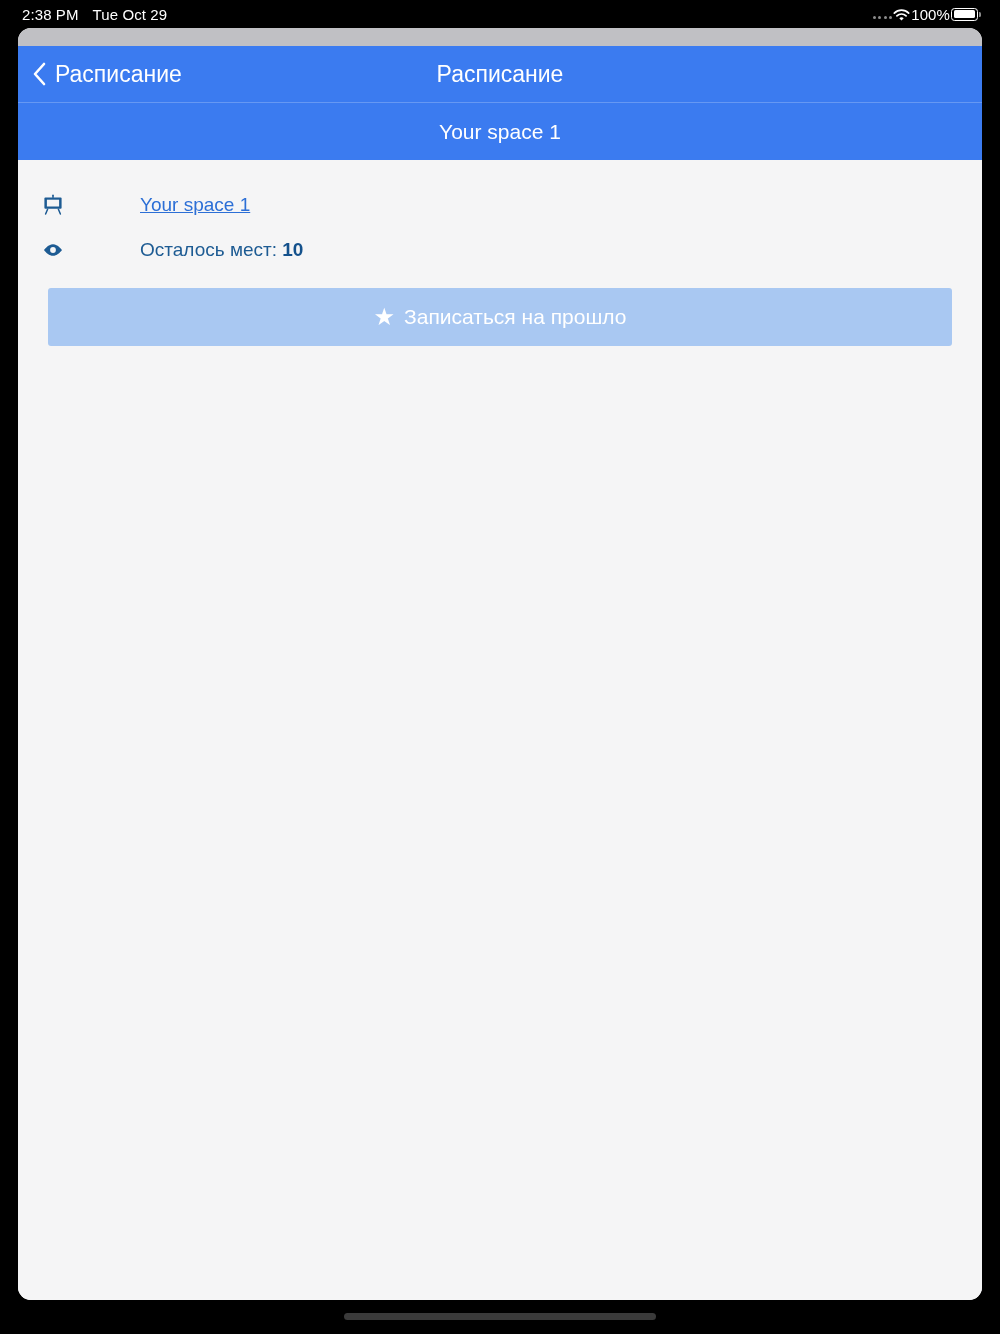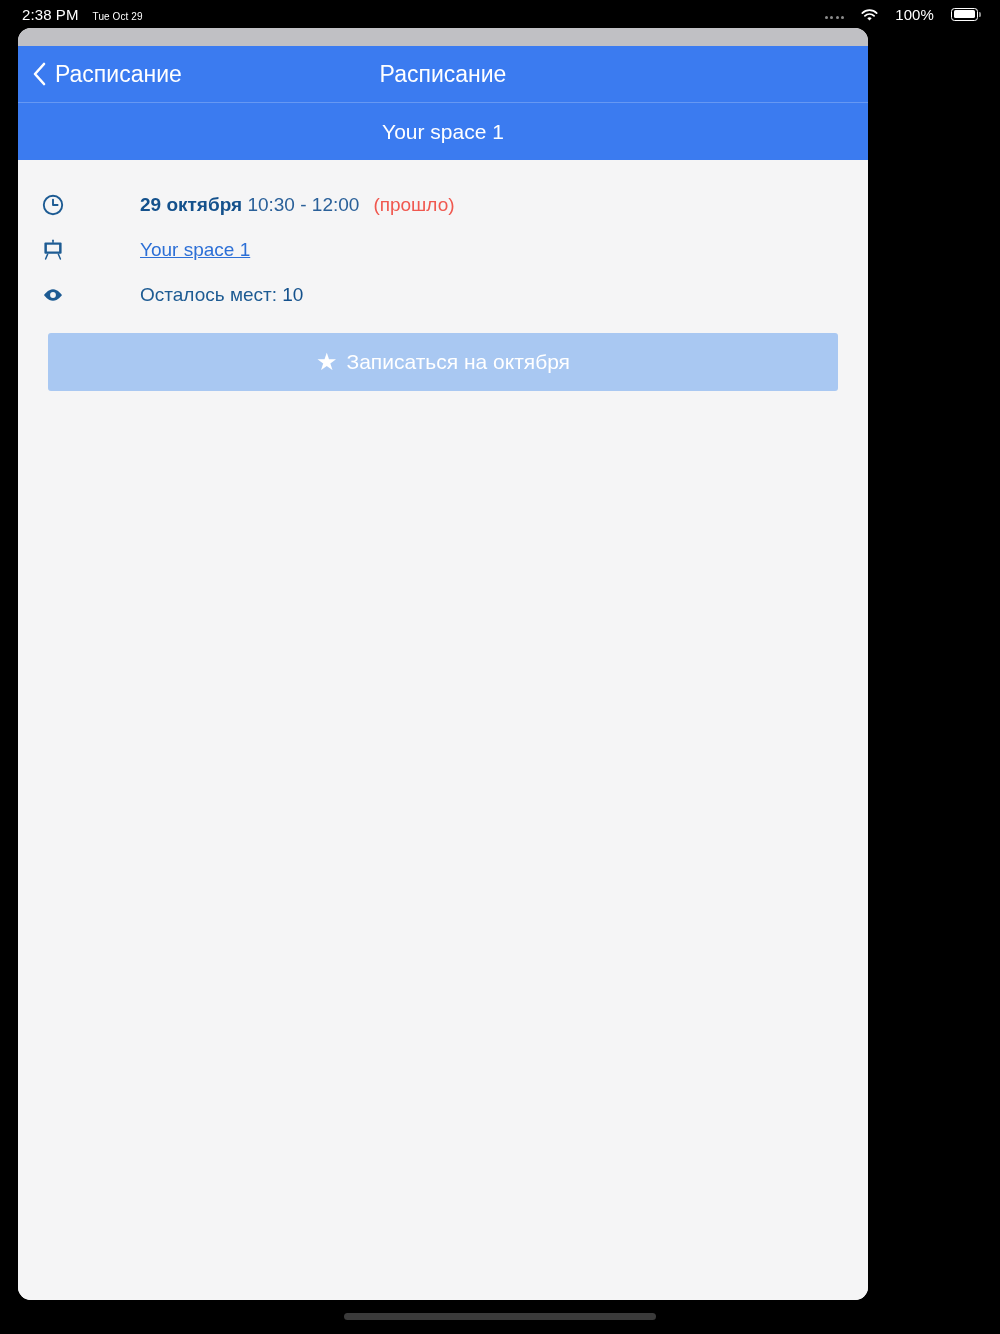--- a/index.html
+++ b/index.html
@@ -28,25 +28,25 @@
   .status-left {
     display: flex;
     align-items: baseline;
     gap: 14px;
     white-space: nowrap;
   }
   .status-right {
     margin-left: auto;
     display: flex;
     align-items: center;
-    gap: 17px;
+    gap: 1px;
     white-space: nowrap;
   }
   .sb-time { font-size: 15px; letter-spacing: .1px; }
-  .sb-date { font-size: 10px; letter-spacing: .1px; }
+  .sb-date { font-size: 15px; letter-spacing: .1px; }
   .sb-pct  { font-size: 15px; letter-spacing: .1px; }
 
   .cell-dots {
     display: inline-flex;
     align-items: flex-end;
     gap: 2.5px;
     height: 10px;
     opacity: .55;
   }
   .cell-dots i {
@@ -78,21 +78,21 @@
     top: 1.6px; left: 1.6px; bottom: 1.6px;
     background: #ffffff;
     border-radius: 1.6px;
   }
 
   
   .page {
     position: absolute;
     top: 28px;
     left: 18px;
-    width: 850px;
+    width: 964px;
     height: 1272px;
     background: #f5f5f6;
     border-radius: 13px;
     overflow: hidden;
     display: flex;
     flex-direction: column;
   }
 
   
   .chrome-strip {
@@ -173,21 +173,21 @@
     font-size: 19px;
     color: #1d5b93;
     line-height: 1.35;
     white-space: nowrap;
   }
 
   .t-date     { font-weight: bold; color: #14518c; }
   .t-time     { color: #2a6099; }
   .t-past     { color: #f0584f; margin-left: 14px; }
   .t-link     { color: #2c6fd6; text-decoration: underline; cursor: pointer; }
-  .t-strong   { font-weight: normal; color: #14518c; text-align: center; }
+  .t-strong   { font-weight: bold; color: #14518c; text-align: center; }
 
   
   .cta-wrap { padding: 16px 30px 0 30px; }
   .cta {
     display: flex;
     align-items: center;
     justify-content: center;
     gap: 9px;
     height: 58px;
     width: 100%;
@@ -260,31 +260,20 @@
     </div>
     <div class="nav-row">
       <div class="nav-subtitle">Your space 1</div>
     </div>
   </div>
 
   <div class="content">
 
     <div class="info-list">
 
-      <div class="info-row">
-        <div class="info-icon">
-          <svg viewBox="0 0 22 22" width="22" height="22" aria-hidden="true">
-            <circle cx="11" cy="11" r="9.2" fill="none" stroke="#1d5b93" stroke-width="1.9"></circle>
-            <path d="M11 5.6V11h4.6" stroke="#1d5b93" stroke-width="1.9" fill="none" stroke-linecap="round" stroke-linejoin="round"></path>
-          </svg>
-        </div>
-        <div class="info-text">
-          <span class="t-date">29 октября</span><span>&nbsp;</span><span class="t-time">10:30 - 12:00</span><span class="t-past">(прошло)</span>
-        </div>
-      </div>
 
 
       <div class="info-row">
         <div class="info-icon">
           <svg viewBox="0 0 22 22" width="22" height="22" aria-hidden="true">
             <path d="M11 1.2v2.1" stroke="#1d5b93" stroke-width="1.6" stroke-linecap="round"></path>
             <rect x="2.4" y="3.4" width="17.2" height="11.4" rx="1" fill="#1d5b93"></rect>
             <rect x="4.9" y="5.7" width="12.2" height="6.8" fill="#f5f5f6"></rect>
             <path d="M5.6 15.2 3.6 20M16.4 15.2 18.4 20" stroke="#1d5b93" stroke-width="1.5" stroke-linecap="round"></path>
           </svg>
@@ -306,20 +295,20 @@
         <div class="info-text">
           <span>Осталось мест: </span><span class="t-strong">10</span>
         </div>
       </div>
 
     </div>
 
     <div class="cta-wrap">
       <button class="cta">
         <span class="star">★</span>
-        <span>Записаться на октября</span>
+        <span>Записаться на прошло</span>
       </button>
     </div>
 
   </div>
 </div>
 
 <div class="home-indicator"></div>
 
 </body></html>

